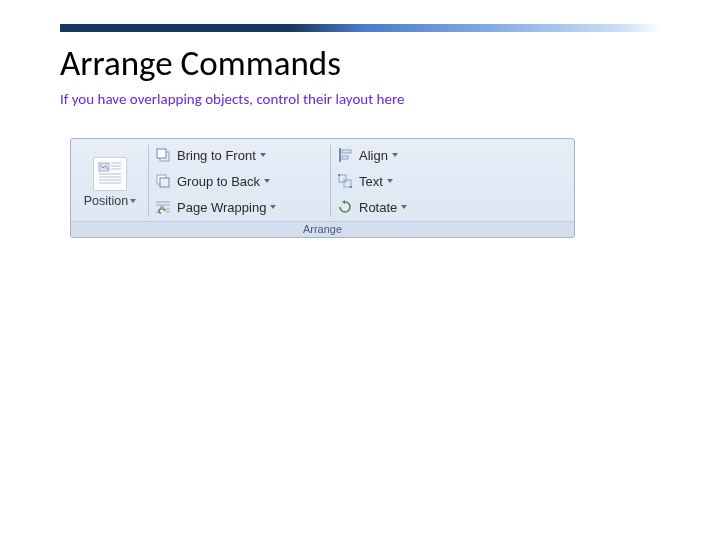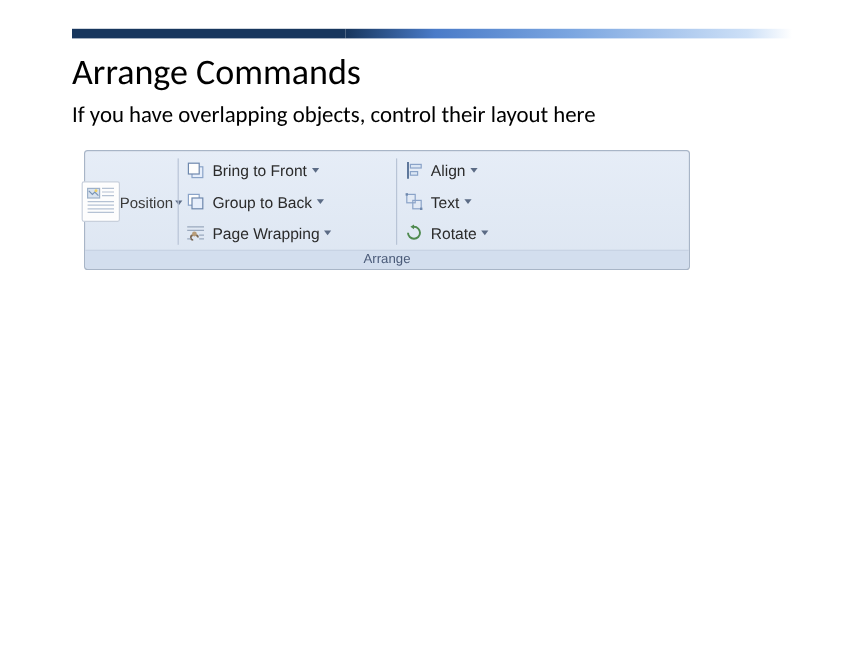--- a/index.html
+++ b/index.html
@@ -30,29 +30,29 @@
     width: 38%;
     height: 100%;
     background: #17365d;
   }
   .underline .grad {
     flex: 1;
     height: 100%;
     background: linear-gradient(to right, #17365d 0%, #4a7bc8 20%, #7aa5e0 50%, #cde0f7 90%, #fff 100%);
   }
   .subtitle {
-    font-size: 30px;
+    font-size: 35px;
     color: #000;
     margin: 2px 0 6px 0;
     font-weight: 400;
   }
   .desc {
-    font-size: 19px;
-    color: #000000;
-    margin-bottom: 17px;
+    font-size: 15px;
+    color: #6d28d9;
+    margin-bottom: 30px;
   }
 
   
   .ribbon-group {
     width: 505px;
     margin: 0 10px;
     background: linear-gradient(to bottom, #e6edf7 0%, #dde6f2 100%);
     border: 1px solid #a8b5c7;
     border-radius: 3px;
     font-family: "Segoe UI", Tahoma, sans-serif;
@@ -61,21 +61,21 @@
     display: flex;
     padding: 4px 4px 2px 4px;
   }
   .vdiv {
     width: 1px;
     background: #b8c4d6;
     margin: 2px 3px;
   }
   .position-btn {
     display: flex;
-    flex-direction: row;
+    flex-direction: column;
     align-items: center;
     justify-content: center;
     width: 70px;
     padding: 4px 2px 2px 2px;
     border-radius: 3px;
   }
   .position-btn .big-icon {
     width: 34px;
     height: 34px;
     background: #fefefe;

